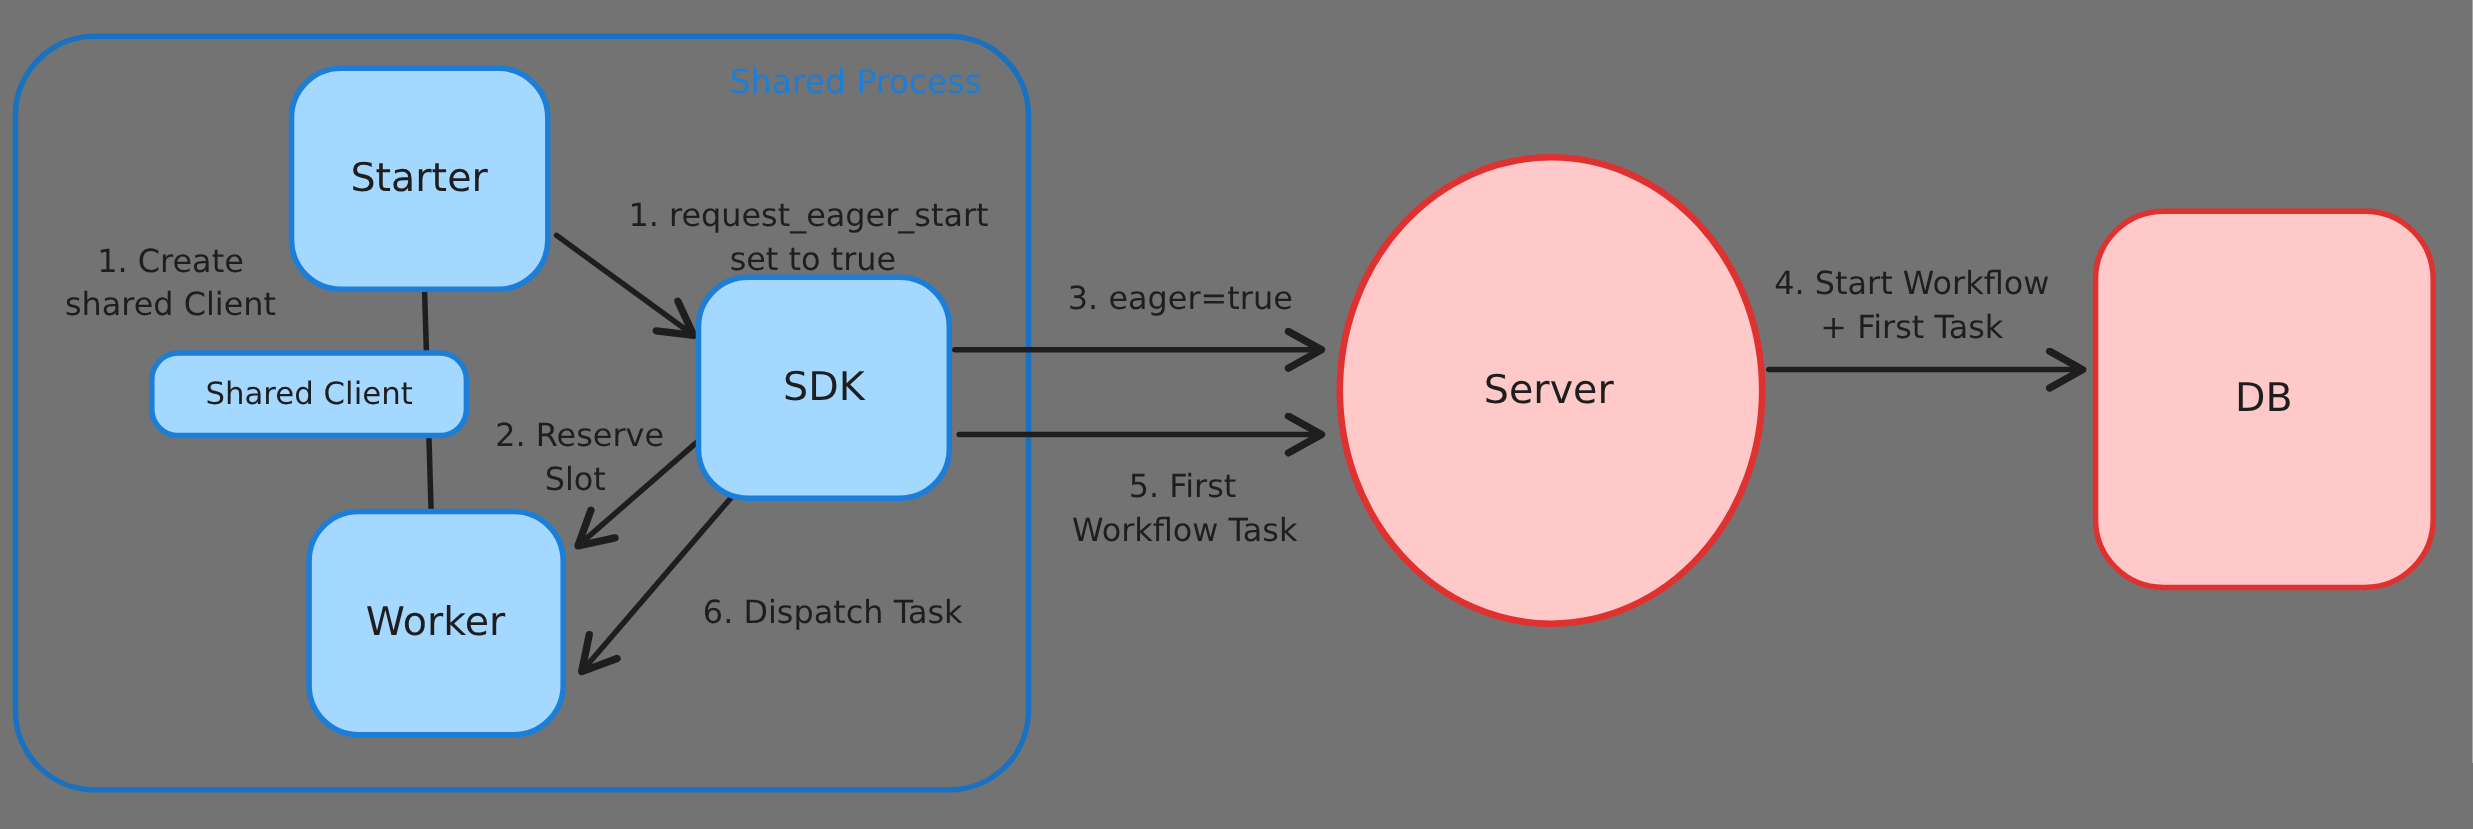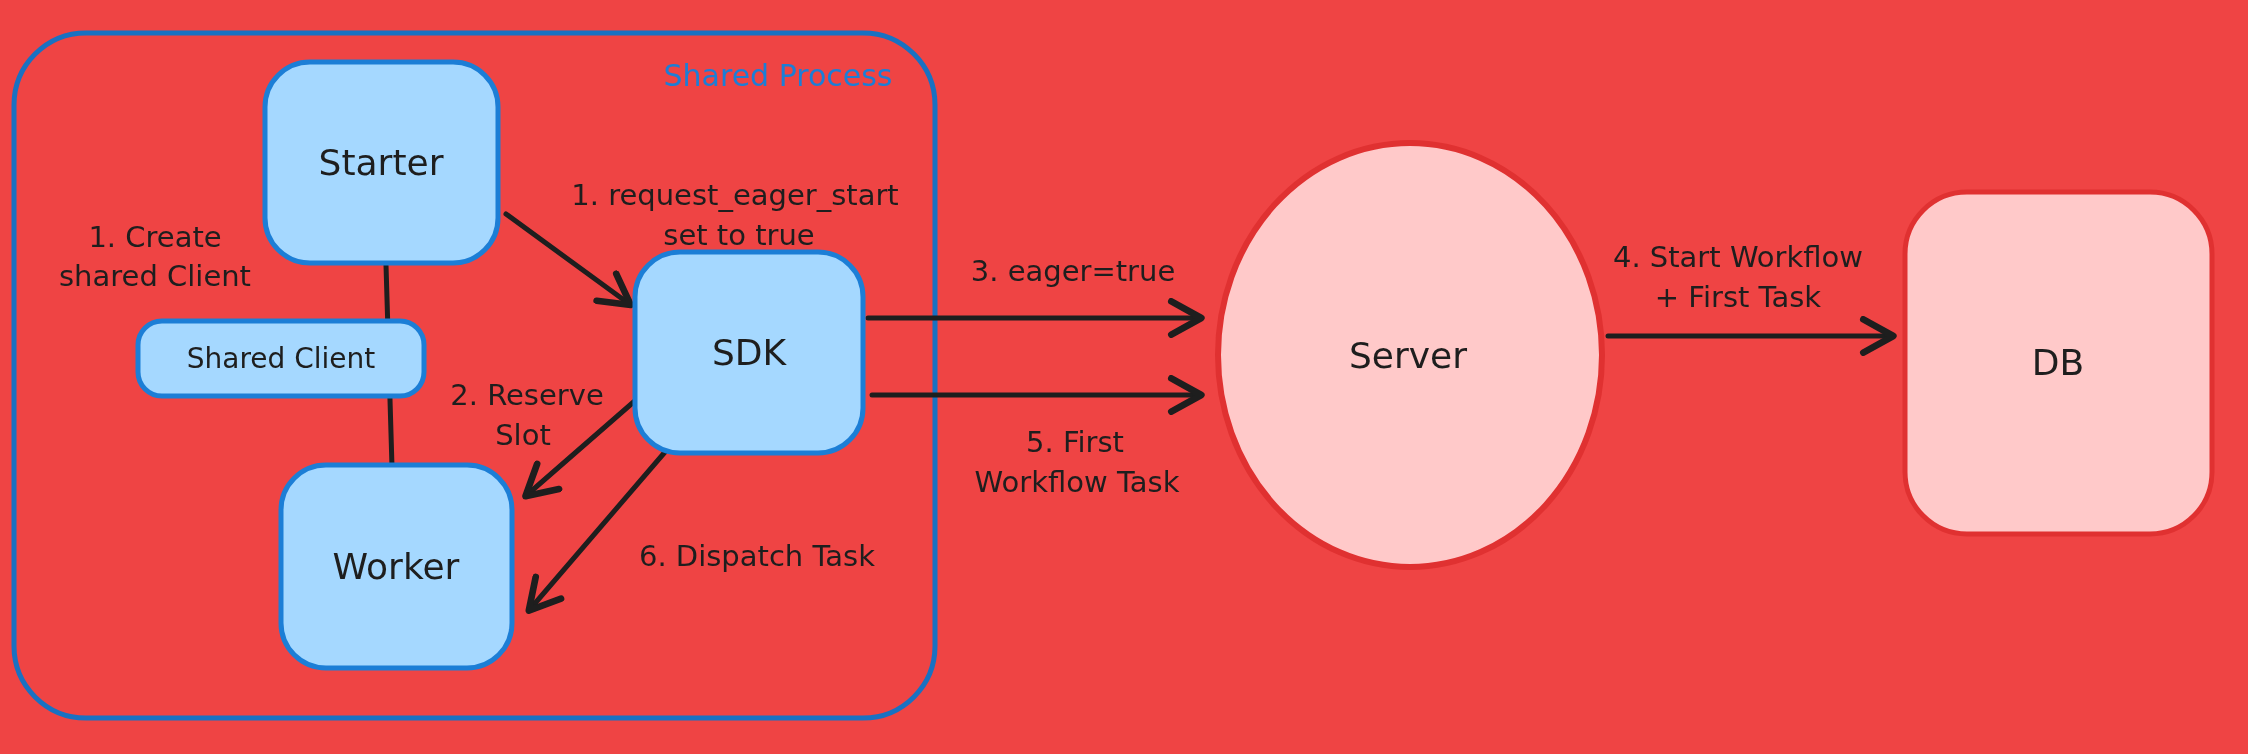--- a/index.html
+++ b/index.html
@@ -4,21 +4,21 @@
 <style>
   html, body {
     margin: 0;
     padding: 0;
     background: #ffffff;
   }
   .canvas {
     position: relative;
     width: 2248px;
     height: 754px;
-    background: #ef4444;
+    background: #737373;
     overflow: hidden;
     font-family: "DejaVu Sans", sans-serif;
     text-align: right;
   }
   svg { display: block; }
   .node-label {
     fill: #1e1e1e;
     font-family: "DejaVu Sans", sans-serif;
     font-size: 36px;
     text-anchor: middle;

